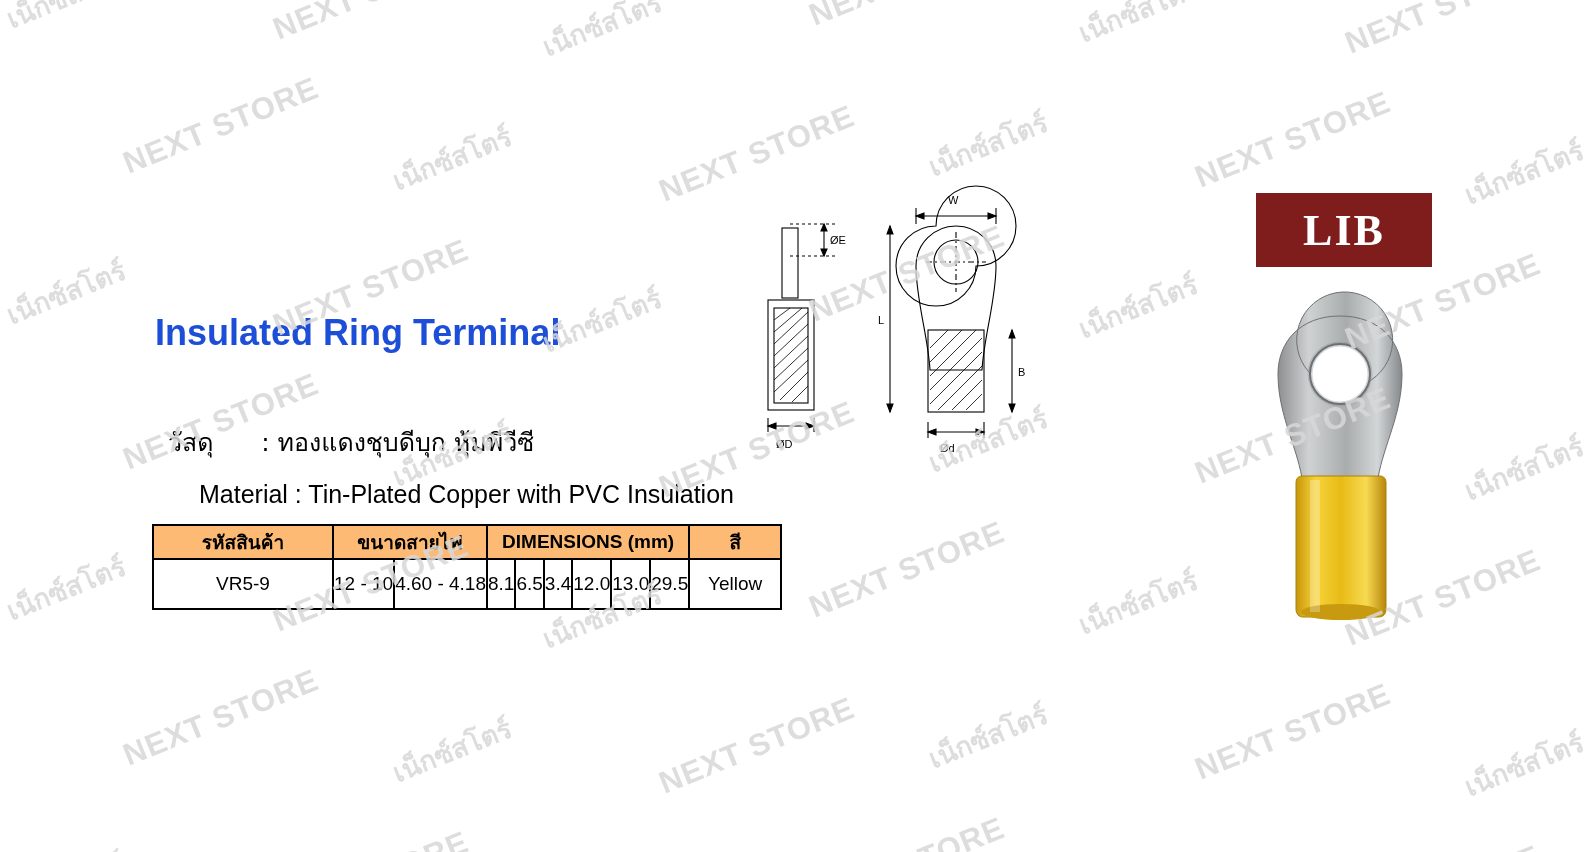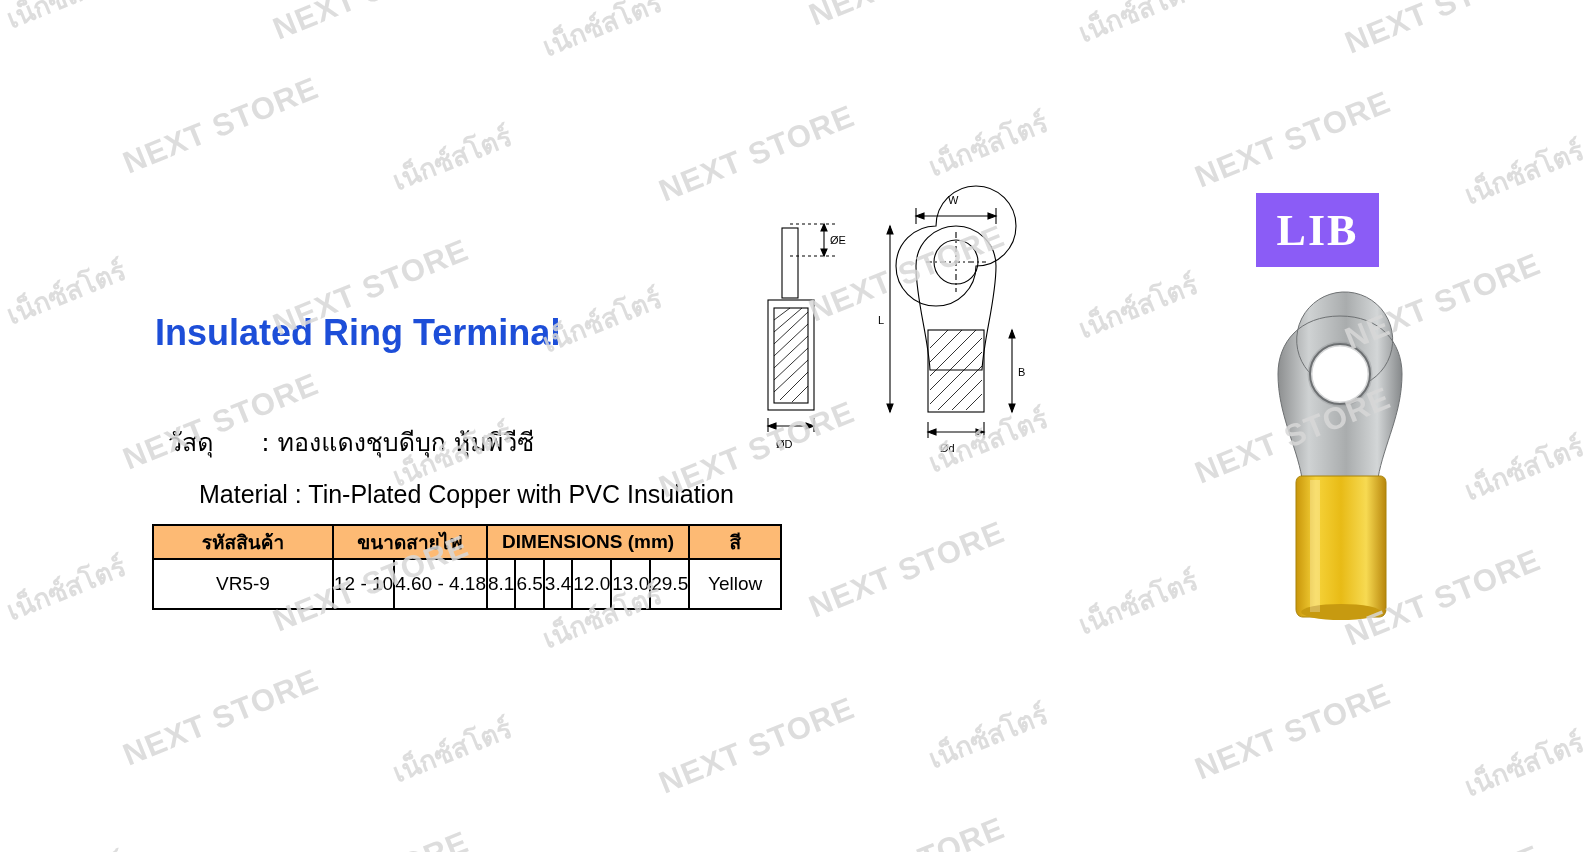--- a/index.html
+++ b/index.html
@@ -82,22 +82,22 @@
   .w-mm2{width:152px;}
   .w-dim{width:74px;}
   .w-w{width:78px;}
   .w-b{width:80px;}
   .w-l{width:76px;}
   .w-color{width:90px;}
   sup{font-size:12px;}
   
   #lib-logo{
     position:absolute;left:1256px;top:193px;
-    width:123px;height:74px;
-    background:#8b5cf6;
+    width:176px;height:74px;
+    background:#7f1d1d;
     z-index:3;
   }
   #lib-logo .txt{
     position:absolute;inset:0;
     display:flex;align-items:center;justify-content:center;
     color:#fff;font-size:44px;font-weight:bold;letter-spacing:2px;
     font-family:"Liberation Serif", serif;
   }
   
   #drawings{position:absolute;left:740px;top:180px;width:320px;height:320px;z-index:3;}

